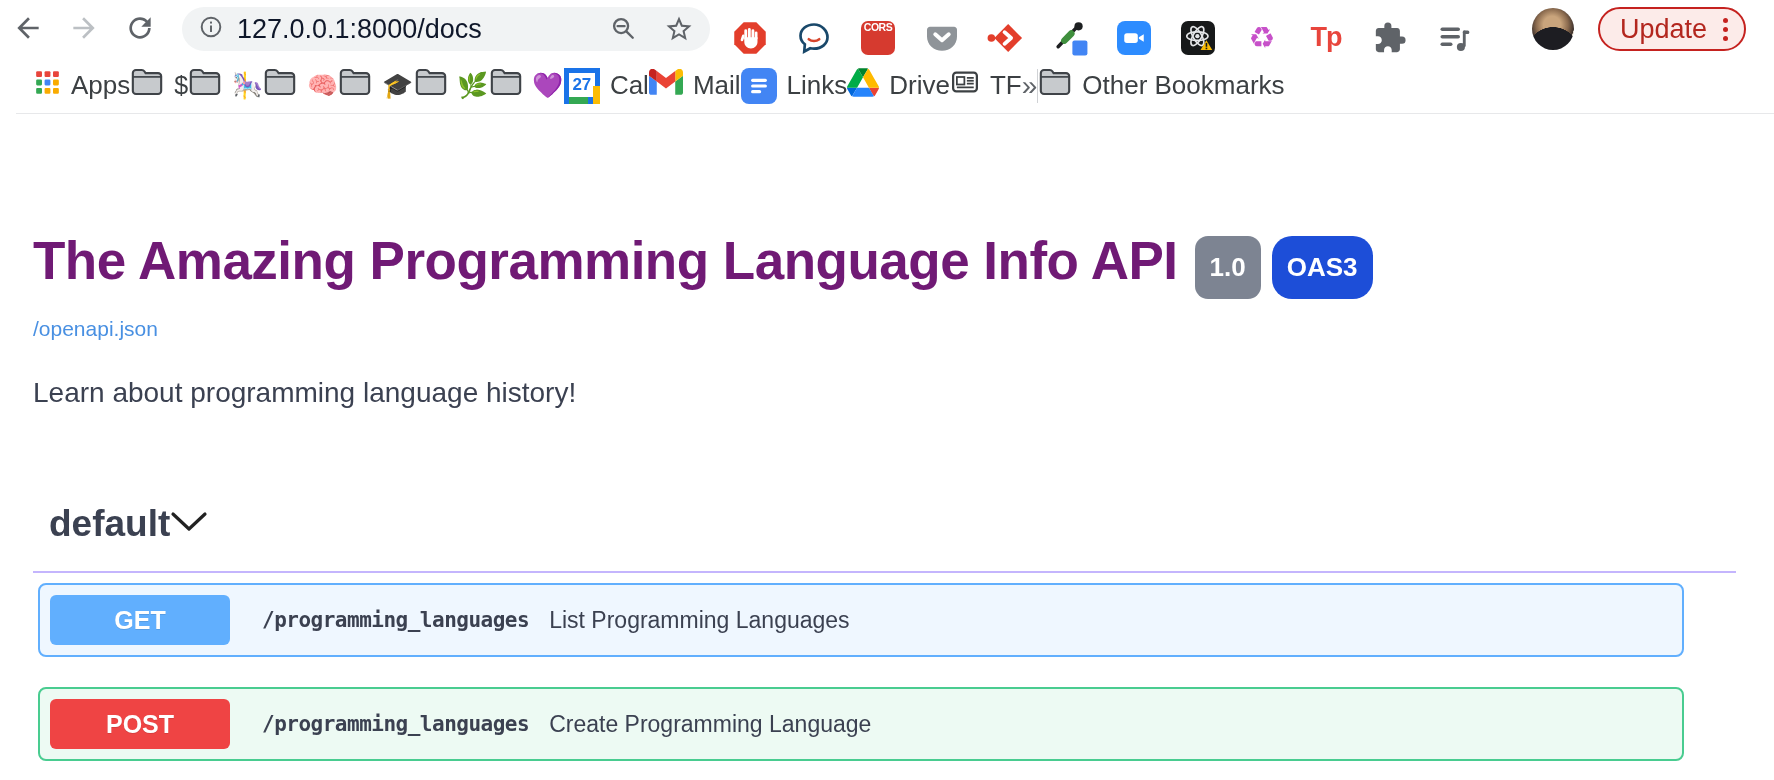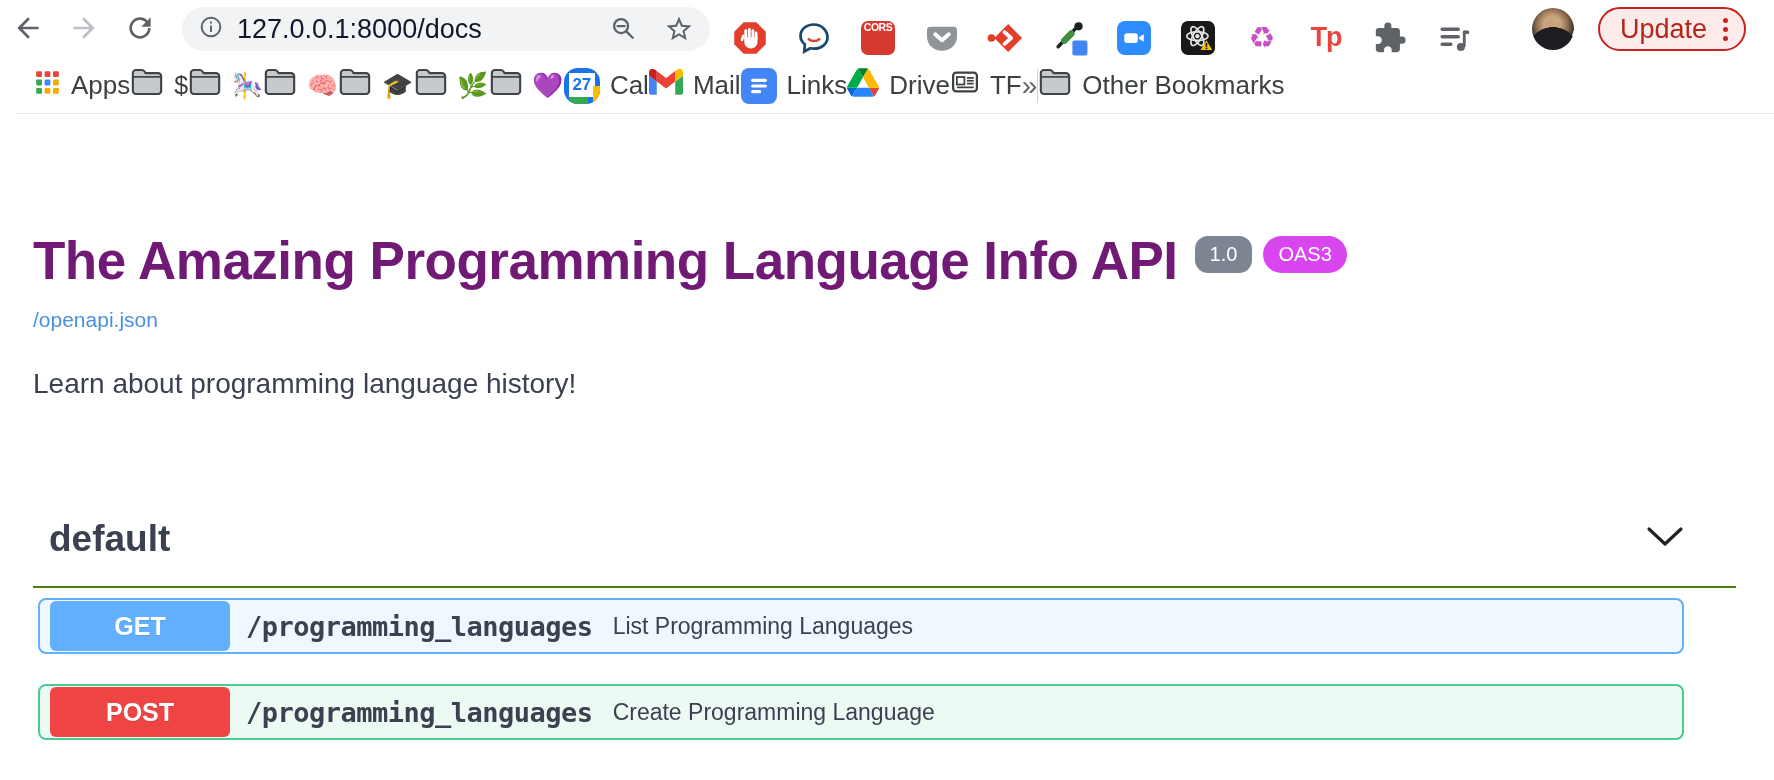--- a/index.html
+++ b/index.html
@@ -34,51 +34,51 @@
 
   
   .bookmarks { height: 56px; display: flex; align-items: center; padding: 0 18px; 
     background: #fff; border-bottom: 1px solid #e7e8ea; margin-left: 16px; }
   .bm-item { display: flex; align-items: center; gap: 10px; border: none; background: transparent; cursor: pointer;
     font-size: 26px; color: #3c4043; white-space: nowrap; }
   .bm-emoji { font-size: 25px; line-height: 1; }
   .bm-overflow { font-size: 28px; color: #5f6368; }
   .bm-divider { width: 1px; height: 34px; background: #d0d2d5; }
   .links-tile { width: 36px; height: 36px; background: #4285f4; border-radius: 8px; display:flex; align-items:center; justify-content:center; }
-  .gcal { width: 36px; height: 36px; position: relative; background: #1a73e8; border-radius: 14px; overflow: hidden; }
+  .gcal { width: 36px; height: 36px; position: relative; background: #1a73e8; border-radius: 0; overflow: hidden; }
   .gcal .white { position: absolute; left: 5px; top: 5px; right: 5px; bottom: 7px; background: #fff;
     display: flex; align-items: center; justify-content: center; font-weight: bold; font-size: 17px; color: #1a73e8; }
   .gcal .green { position: absolute; left: 5px; bottom: 0; height: 7px; right: 12px; background: #34a853; }
   .gcal .yellow { position: absolute; right: 0; bottom: 0; width: 7px; height: 18px; background: #fbbc04; }
 
   
   .content { width: 1703px; margin-left: 33px; }
   .api-head { margin-top: 118px; display: flex; align-items: flex-start; }
   .api-title { font-size: 53px; font-weight: bold; color: #701a75; letter-spacing: -0.5px; line-height: 1.1; }
   .badges { display: flex; gap: 11px; margin-left: 17px; margin-top: 4px; }
-  .badge { color: #fff; font-weight: normal; font-size: 20px; padding: 7px 15px; }
+  .badge { color: #fff; font-weight: bold; font-size: 26px; padding: 16px 15px; }
   .badge-version { background: #7d8492; border-radius: 13px; }
-  .badge-oas { background: #d946ef; border-radius: 20px; }
+  .badge-oas { background: #1d4ed8; border-radius: 20px; }
   .spec-link { display: inline-block; margin-top: 18px; font-size: 21px; color: #4990e2; text-decoration: none; }
   .api-desc { margin-top: 36px; font-size: 28px; color: #3b4151; }
 
-  .tag-header { margin-top: 118px; display: flex; align-items: center; justify-content: space-between;
-    padding: 0 52px 26px 16px; border-bottom: 2px solid #4d7c0f; cursor: pointer; }
+  .tag-header { margin-top: 94px; display: flex; align-items: center; justify-content: flex-start;
+    padding: 0 52px 26px 16px; border-bottom: 2px solid #c4b5fd; cursor: pointer; }
   .tag-name { font-size: 37px; font-weight: bold; color: #3b4151; }
 
-  .opblock { margin: 0 0 0 5px; width: 1646px; height: 56px; border-radius: 8px; display: flex; align-items: center;
+  .opblock { margin: 0 0 0 5px; width: 1646px; height: 74px; border-radius: 8px; display: flex; align-items: center;
     padding: 0 10px; cursor: pointer; }
   .op-get  { background: #eff7ff; border: 2px solid #61affe; }
   .op-post { background: #edfaf3; border: 2px solid #49cc90; margin-top: 0; }
   .op-row-gap { height: 30px; }
   .method-btn { width: 180px; height: 50px; border: none; border-radius: 6px; color: #fff; font-weight: bold;
     font-size: 25px; text-shadow: 0 1px 0 rgba(0,0,0,.1); display: flex; align-items: center; justify-content: center; }
   .op-get .method-btn  { background: #61affe; }
   .op-post .method-btn { background: #ef4444; }
-  .op-path { margin-left: 16px; font-family: "DejaVu Sans Mono", monospace; font-weight: bold; font-size: 27px; color: #3b4151; letter-spacing: -0.5px; }
+  .op-path { margin-left: 32px; font-family: "DejaVu Sans Mono", monospace; font-weight: bold; font-size: 21px; color: #3b4151; letter-spacing: -0.5px; }
   .op-summary { margin-left: 20px; font-size: 23px; color: #3b4151; }
 </style>
 </head>
 <body>
 
 <div class="toolbar">
   <button class="nav-btn">
     <span>
       <svg width="32" height="32" viewBox="0 0 24 24">
           <path fill="#5f6368" d="M20 11H7.83l5.59-5.59L12 4l-8 8 8 8 1.41-1.41L7.83 13H20v-2z"></path>

